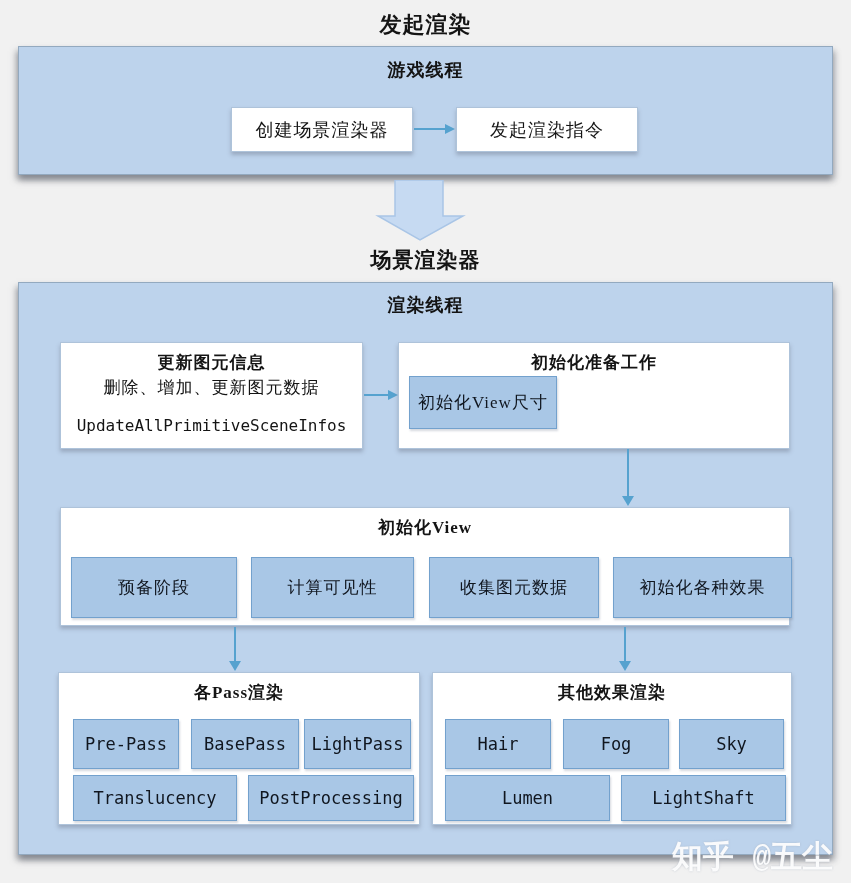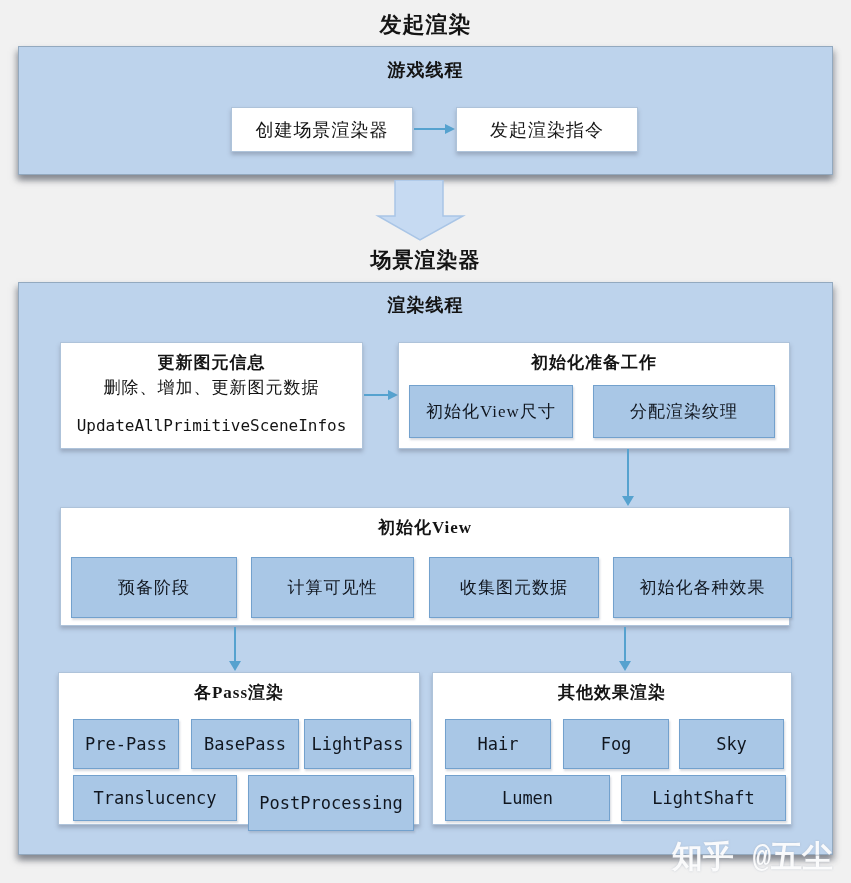--- a/index.html
+++ b/index.html
@@ -123,25 +123,22 @@
     <div class="body-line mono" style="margin-top:17px;font-size:16px;">UpdateAllPrimitiveSceneInfos</div>
   </div>
 
   <div>
     <div class="arrow-line" style="left:364px;top:394px;width:26px;height:2px;"></div>
     <div class="ah-right" style="left:388px;top:390px;"></div>
   </div>
 
   <div class="wnode" style="left:398px;top:342px;width:392px;height:107px;">
     <div class="node-title">初始化准备工作</div>
-    <div class="bluebox" style="left:10px;top:42px;width:164px;height:53px;">
+    <div class="bluebox" style="left:10px;top:33px;width:148px;height:53px;">
       <span>初始化View尺寸</span>
-    </div>
-    <div class="bluebox" style="left:194px;top:42px;width:182px;height:53px;">
-      <span>分配渲染纹理</span>
     </div>
   </div>
 
   <div>
     <div class="arrow-line" style="left:627px;top:449px;width:2px;height:49px;"></div>
     <div class="ah-down" style="left:622px;top:496px;"></div>
   </div>
 
   <div class="wnode" style="left:60px;top:507px;width:730px;height:119px;">
     <div class="node-title">初始化View</div>
@@ -175,21 +172,21 @@
     </div>
     <div class="bluebox mono" style="left:132px;top:46px;width:108px;height:50px;font-size:17px;">
       <span>BasePass</span>
     </div>
     <div class="bluebox mono" style="left:245px;top:46px;width:107px;height:50px;font-size:17px;text-align:center;">
       <span>LightPass</span>
     </div>
     <div class="bluebox mono" style="left:14px;top:102px;width:164px;height:46px;font-size:17px;">
       <span>Translucency</span>
     </div>
-    <div class="bluebox mono" style="left:189px;top:102px;width:166px;height:56px;font-size:17px;">
+    <div class="bluebox mono" style="left:189px;top:102px;width:166px;height:46px;font-size:17px;">
       <span>PostProcessing</span>
     </div>
   </div>
 
   <div class="wnode" style="left:432px;top:672px;width:360px;height:153px;">
     <div class="node-title">其他效果渲染</div>
     <div class="bluebox mono" style="left:12px;top:46px;width:106px;height:50px;font-size:17px;">
       <span>Hair</span>
     </div>
     <div class="bluebox mono" style="left:130px;top:46px;width:106px;height:50px;font-size:17px;">

